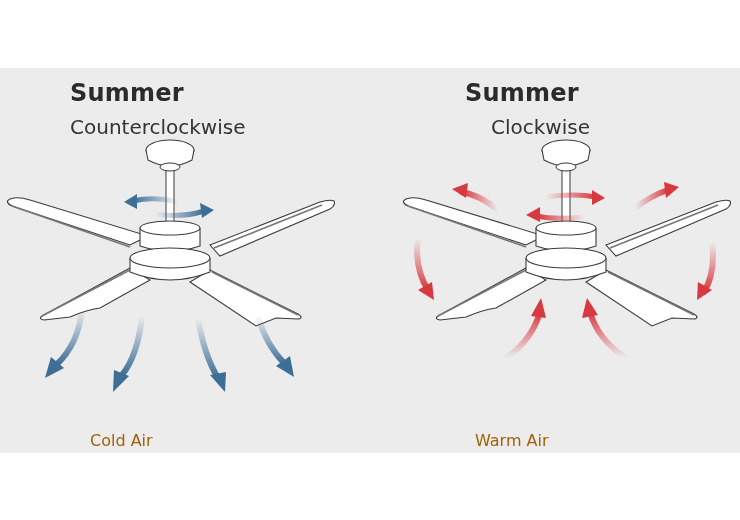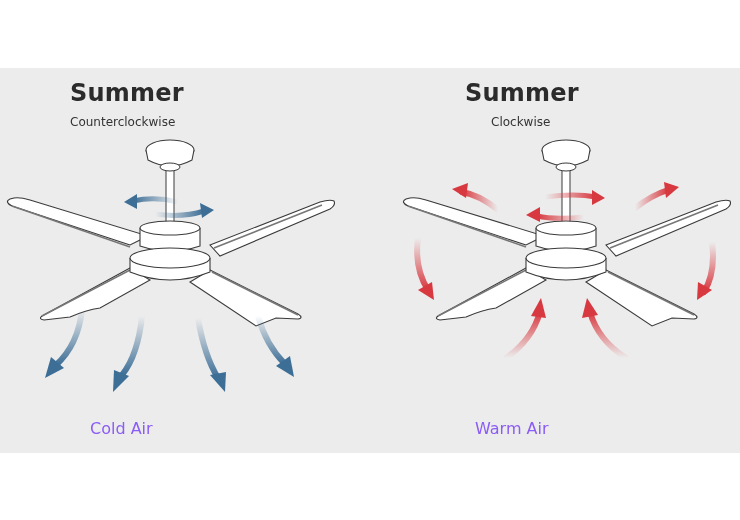--- a/index.html
+++ b/index.html
@@ -1,22 +1,22 @@
 <!DOCTYPE html>
 <html><head>
   <meta charset="utf-8">
   <style>
     html, body { margin: 0; padding: 0; background: #ffffff; }
     body { width: 740px; height: 520px; position: relative; overflow: hidden;
            font-family: "DejaVu Sans", "Liberation Sans", sans-serif; }
     .panel { position: absolute; left: 0; top: 68px; width: 740px; height: 385px; background: #ececec; }
     .txt { position: absolute; color: #2b2b2b; white-space: nowrap; }
     .title { font-weight: bold; font-size: 24px; letter-spacing: 0.2px; }
-    .sub { font-size: 12px; color: #333; }
-    .label { font-size: 16px; color: #8b5cf6; }
+    .sub { font-size: 20px; color: #333; }
+    .label { font-size: 16px; color: #a16207; margin-top: 12px; }
     svg.art { position: absolute; left: 0; top: 0; }
   </style>
 </head>
 <body>
 
 <div class="panel"></div>
 
 <div class="txt title" style="left:70px; top:79px; width:200px;">Summer</div>
 <div class="txt sub" style="left:70px; top:115px; width:200px;">Counterclockwise</div>
 

